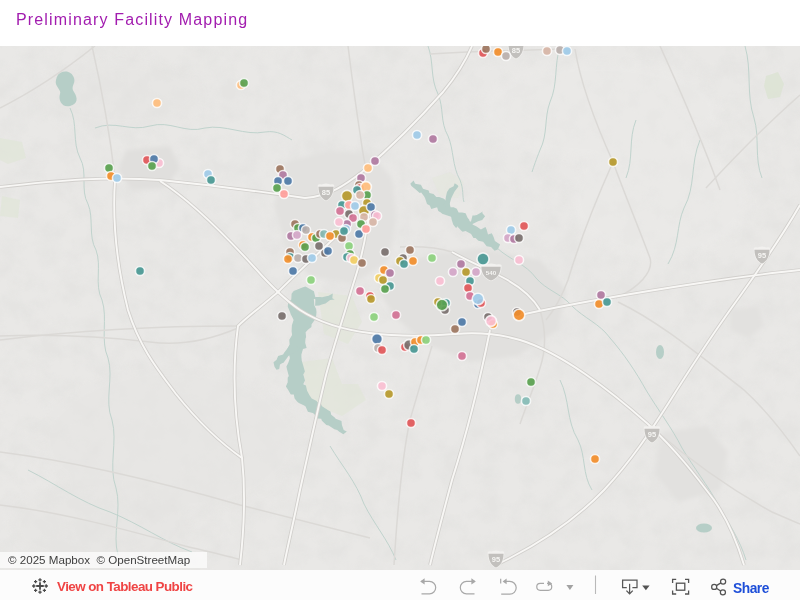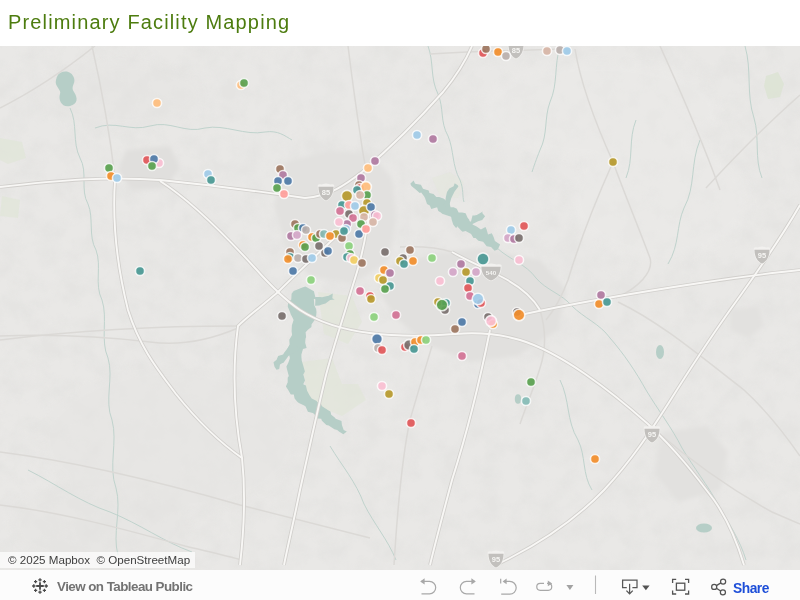--- a/index.html
+++ b/index.html
@@ -1,21 +1,21 @@
 <!DOCTYPE html>
 <html><head>
 <meta charset="utf-8">
 <style>
 html,body{margin:0;padding:0;width:800px;height:600px;background:#ffffff;font-family:"Liberation Sans",sans-serif;overflow:hidden}
 #frame{position:absolute;left:0;top:0;width:800px;height:600px}
-#title{position:absolute;left:8px;top:11px;font-size:20px;color:#4d7c0f;letter-spacing:1.15px}
+#title{position:absolute;left:16px;top:11px;font-size:16px;color:#a21caf;letter-spacing:1.15px}
 #map{position:absolute;left:0;top:46px;width:800px;height:524px}
-#attrib{position:absolute;left:0;top:552px;height:16px;background:rgba(255,255,255,0.70);color:#404040;font-size:11.6px;line-height:16px;padding:0 5px 0 8px;white-space:nowrap}
+#attrib{position:absolute;left:0;top:552px;height:16px;background:rgba(255,255,255,0.70);color:#404040;font-size:11.6px;line-height:16px;padding:0 17px 0 8px;white-space:nowrap}
 #toolbar{position:absolute;left:0;top:570px;width:800px;height:30px;background:#fcfcfc}
-#viewtxt{position:absolute;left:57px;top:579px;font-size:13.4px;font-weight:bold;color:#737373;letter-spacing:-0.55px}
+#viewtxt{position:absolute;left:57px;top:579px;font-size:13.4px;font-weight:bold;color:#ef4444;letter-spacing:-0.55px}
 #sharetxt{position:absolute;left:733px;top:581px;font-size:13.8px;font-weight:bold;color:#1d4ed8;letter-spacing:-0.5px}
 .icon{position:absolute;top:578px}
 </style>
 </head>
 <body>
 <div id="frame">
 
 <div id="title">Preliminary Facility Mapping</div>
 
 <svg id="map" viewBox="0 46 800 524" width="800" height="524" xmlns="http://www.w3.org/2000/svg">

